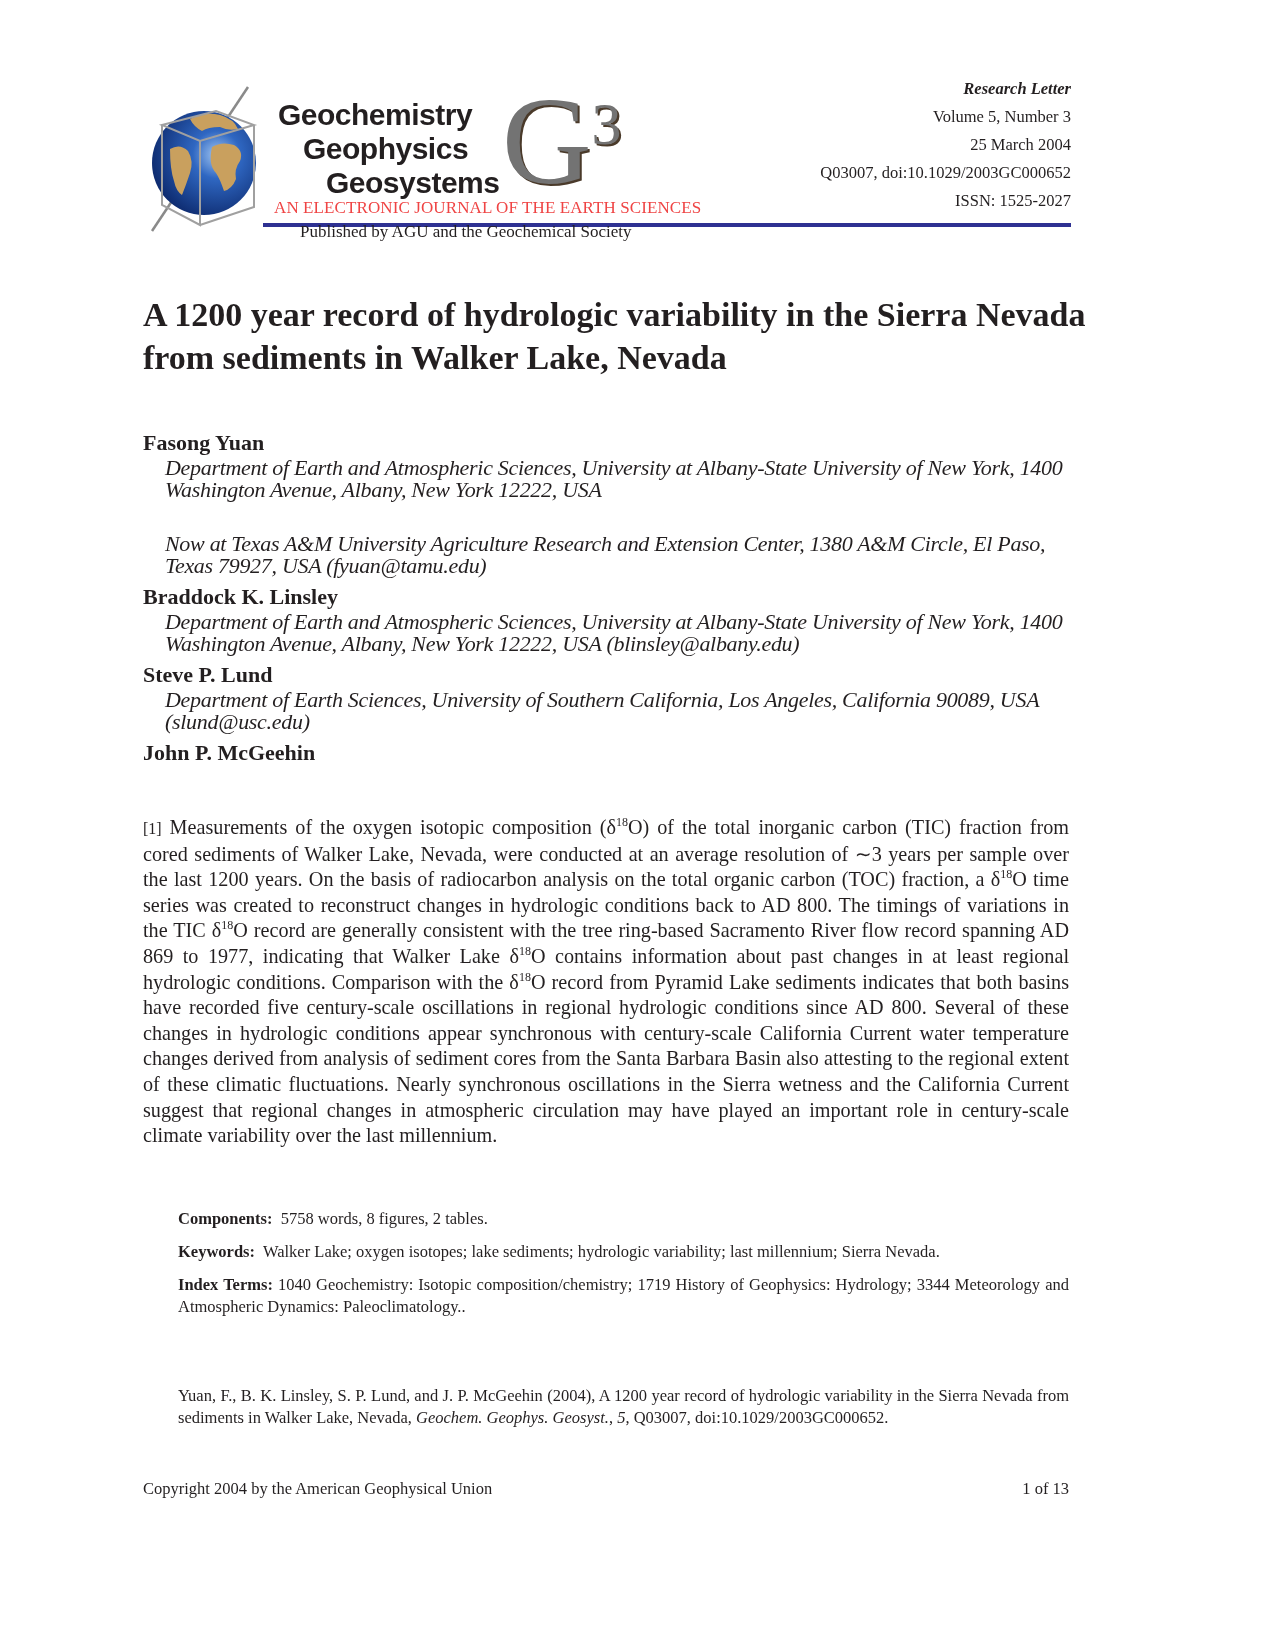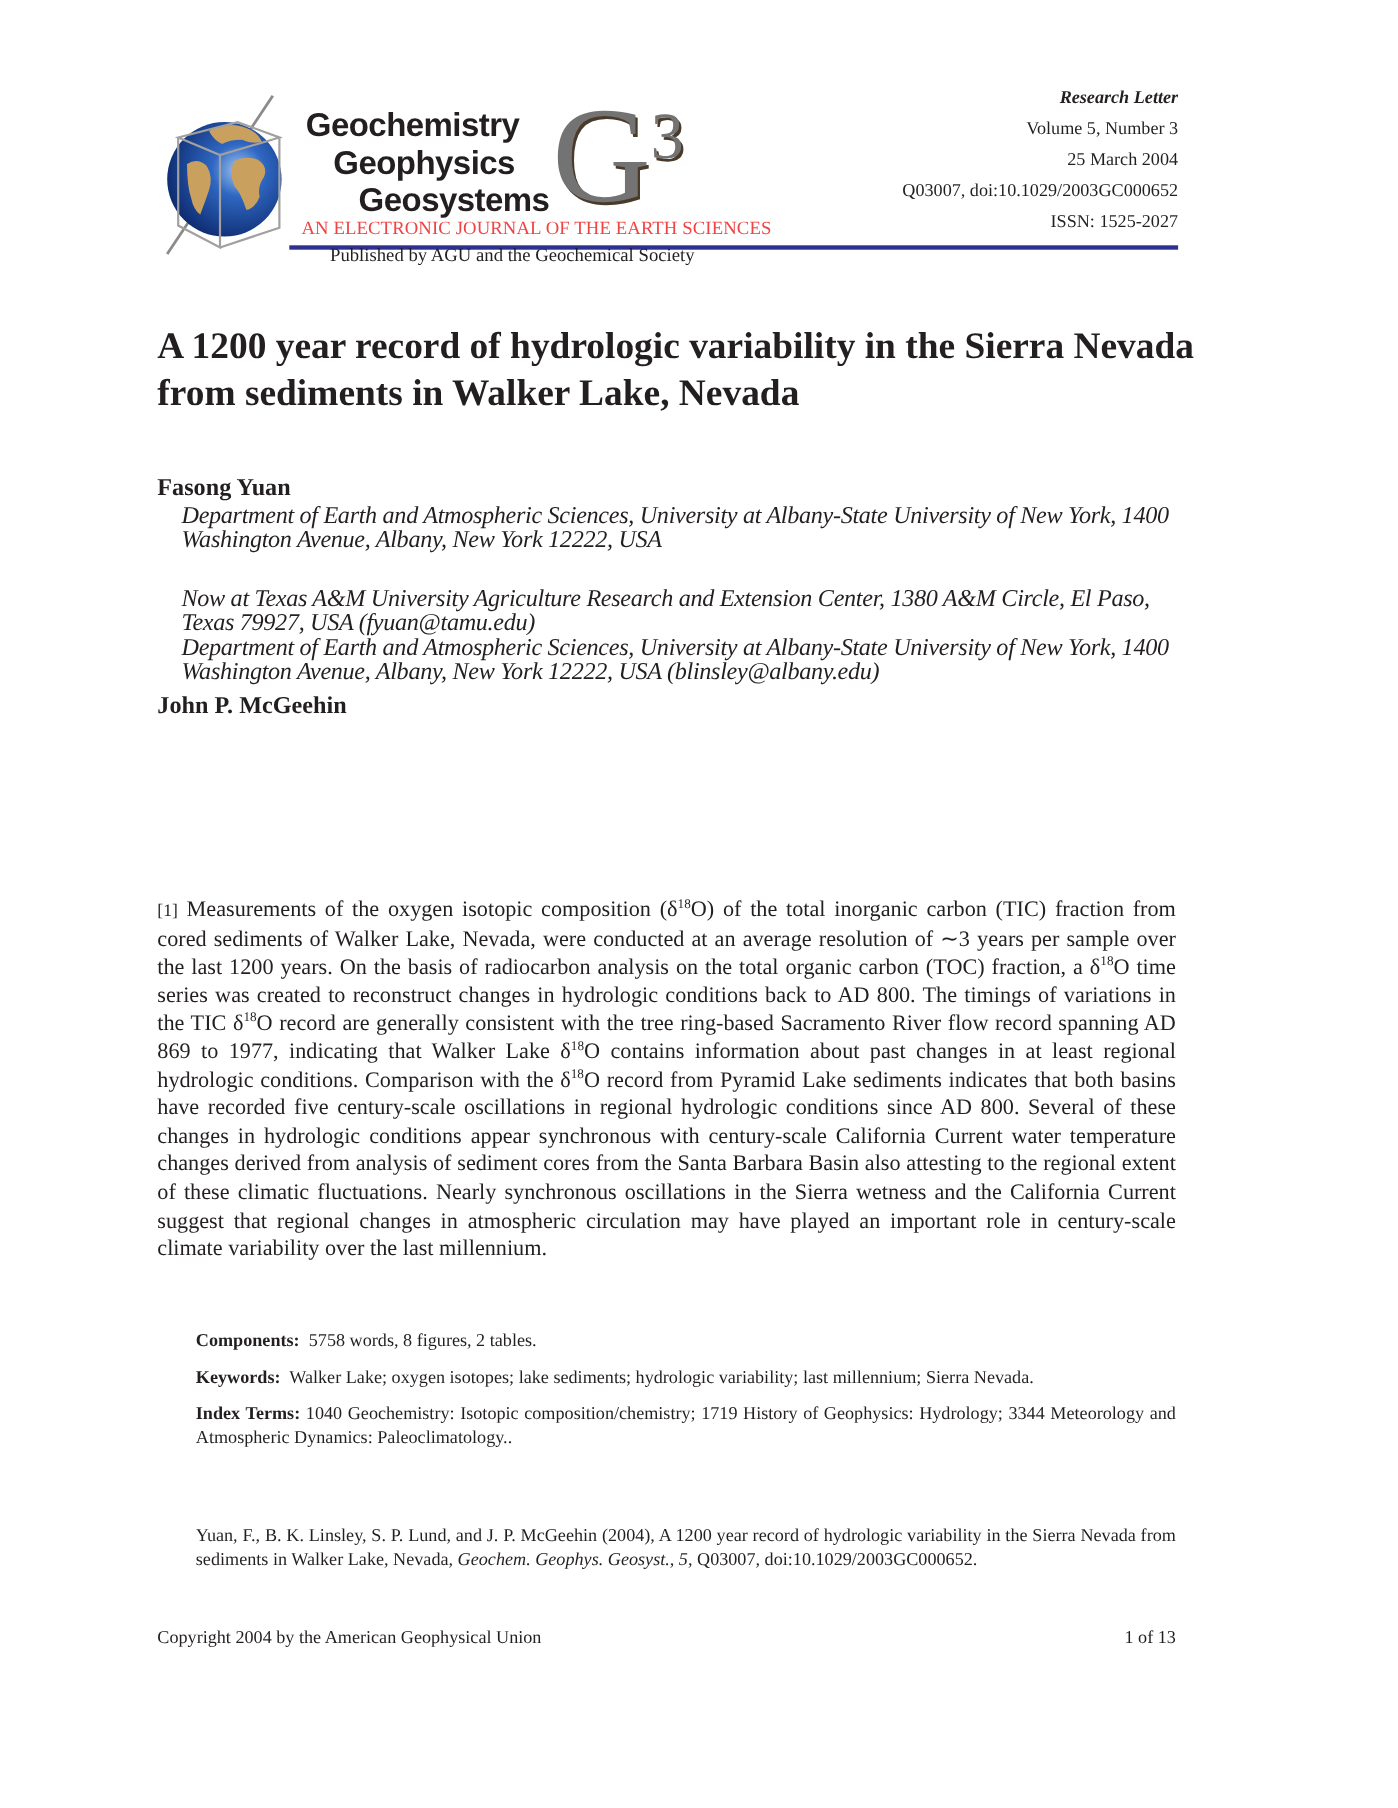--- a/index.html
+++ b/index.html
@@ -91,21 +91,26 @@
 
 <h1 class="abs title" style="margin:0">A 1200 year record of hydrologic variability in the Sierra Nevada from sediments in Walker Lake, Nevada</h1>
 
 <div class="abs authors">
   <div>
     <div class="author-name">Fasong Yuan</div>
     <div class="affil">Department of Earth and Atmospheric Sciences, University at Albany-State University of New York, 1400 Washington Avenue, Albany, New York 12222, USA</div>
     <div class="affil">Now at Texas A&amp;M University Agriculture Research and Extension Center, 1380 A&amp;M Circle, El Paso, Texas 79927, USA (fyuan@tamu.edu)</div>
   </div>
   <div>
+    <div class="author-name">Braddock K. Linsley</div>
     <div class="affil">Department of Earth and Atmospheric Sciences, University at Albany-State University of New York, 1400 Washington Avenue, Albany, New York 12222, USA (blinsley@albany.edu)</div>
+  </div>
+  <div>
+    <div class="author-name">Steve P. Lund</div>
+    <div class="affil">Department of Earth Sciences, University of Southern California, Los Angeles, California 90089, USA (slund@usc.edu)</div>
   </div>
   <div>
     <div class="author-name">John P. McGeehin</div>
   </div>
 </div>
 
 <div class="abs abstract">
   <span class="para-num">[1]</span>&nbsp;<span>Measurements of the oxygen isotopic composition (δ</span><sup>18</sup><span>O) of the total inorganic carbon (TIC) fraction from cored sediments of Walker Lake, Nevada, were conducted at an average resolution of ∼3 years per sample over the last 1200 years. On the basis of radiocarbon analysis on the total organic carbon (TOC) fraction, a δ</span><sup>18</sup><span>O time series was created to reconstruct changes in hydrologic conditions back to AD 800. The timings of variations in the TIC δ</span><sup>18</sup><span>O record are generally consistent with the tree ring-based Sacramento River flow record spanning AD 869 to 1977, indicating that Walker Lake δ</span><sup>18</sup><span>O contains information about past changes in at least regional hydrologic conditions. Comparison with the δ</span><sup>18</sup><span>O record from Pyramid Lake sediments indicates that both basins have recorded five century-scale oscillations in regional hydrologic conditions since AD 800. Several of these changes in hydrologic conditions appear synchronous with century-scale California Current water temperature changes derived from analysis of sediment cores from the Santa Barbara Basin also attesting to the regional extent of these climatic fluctuations. Nearly synchronous oscillations in the Sierra wetness and the California Current suggest that regional changes in atmospheric circulation may have played an important role in century-scale climate variability over the last millennium.</span>
 </div>
 

